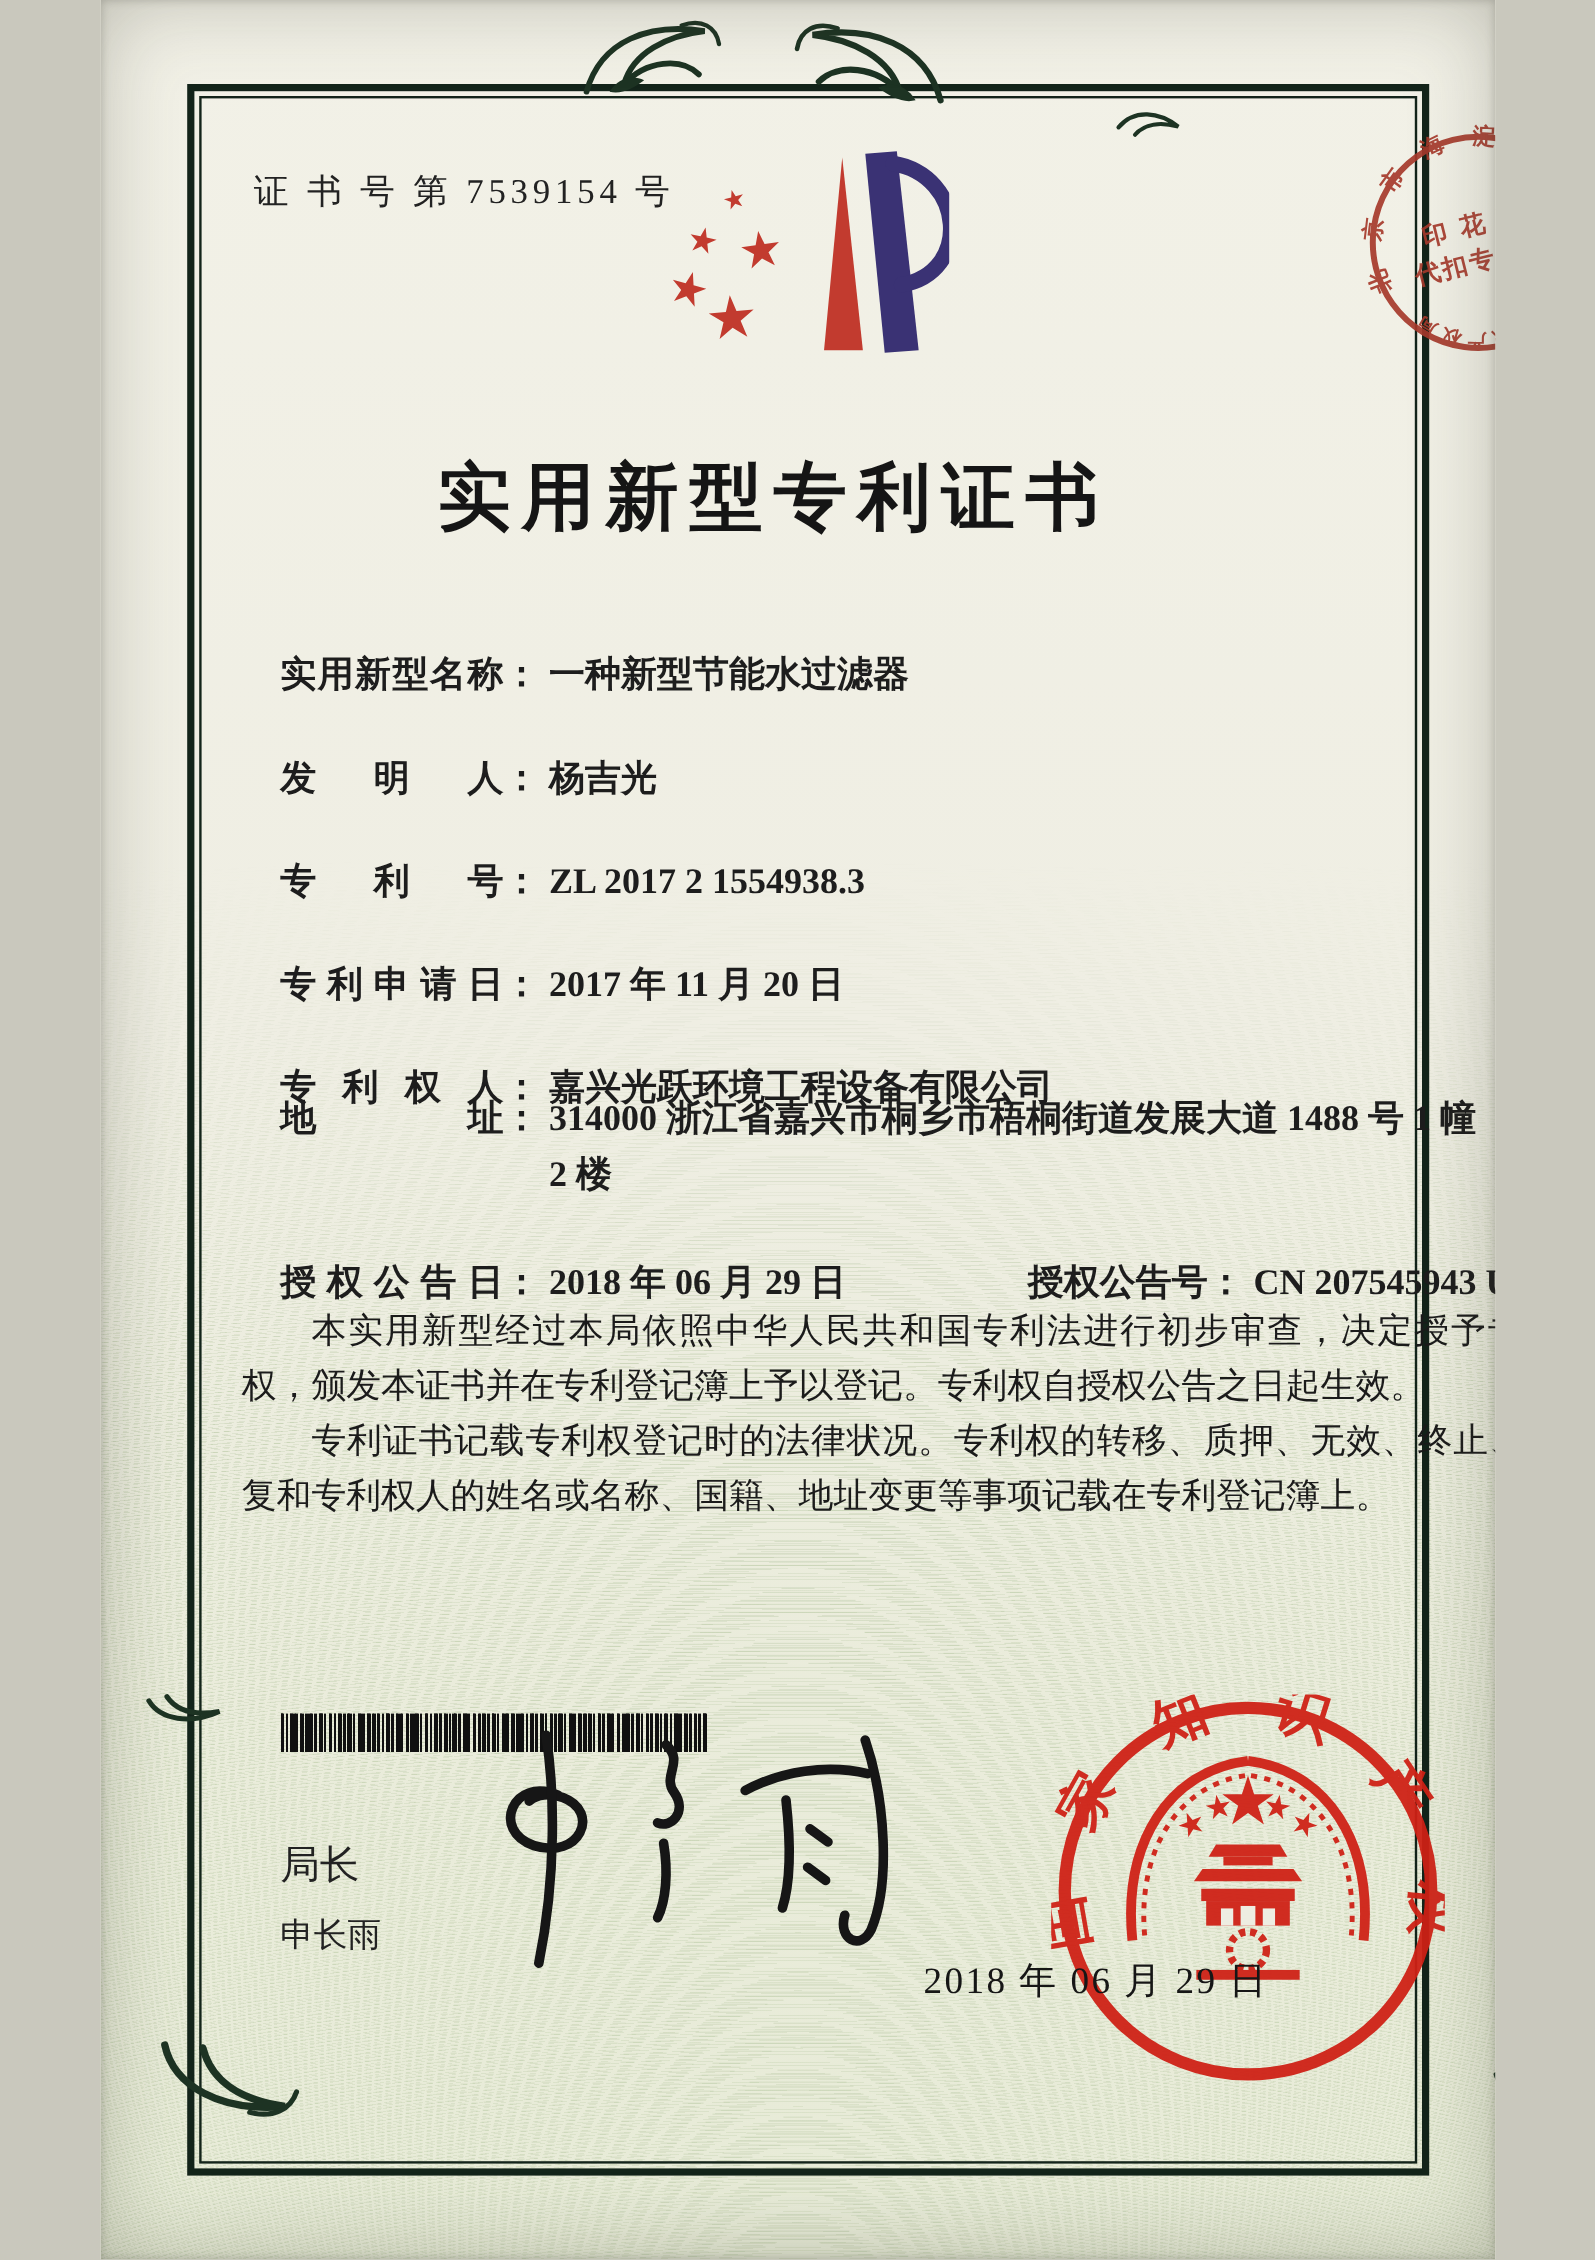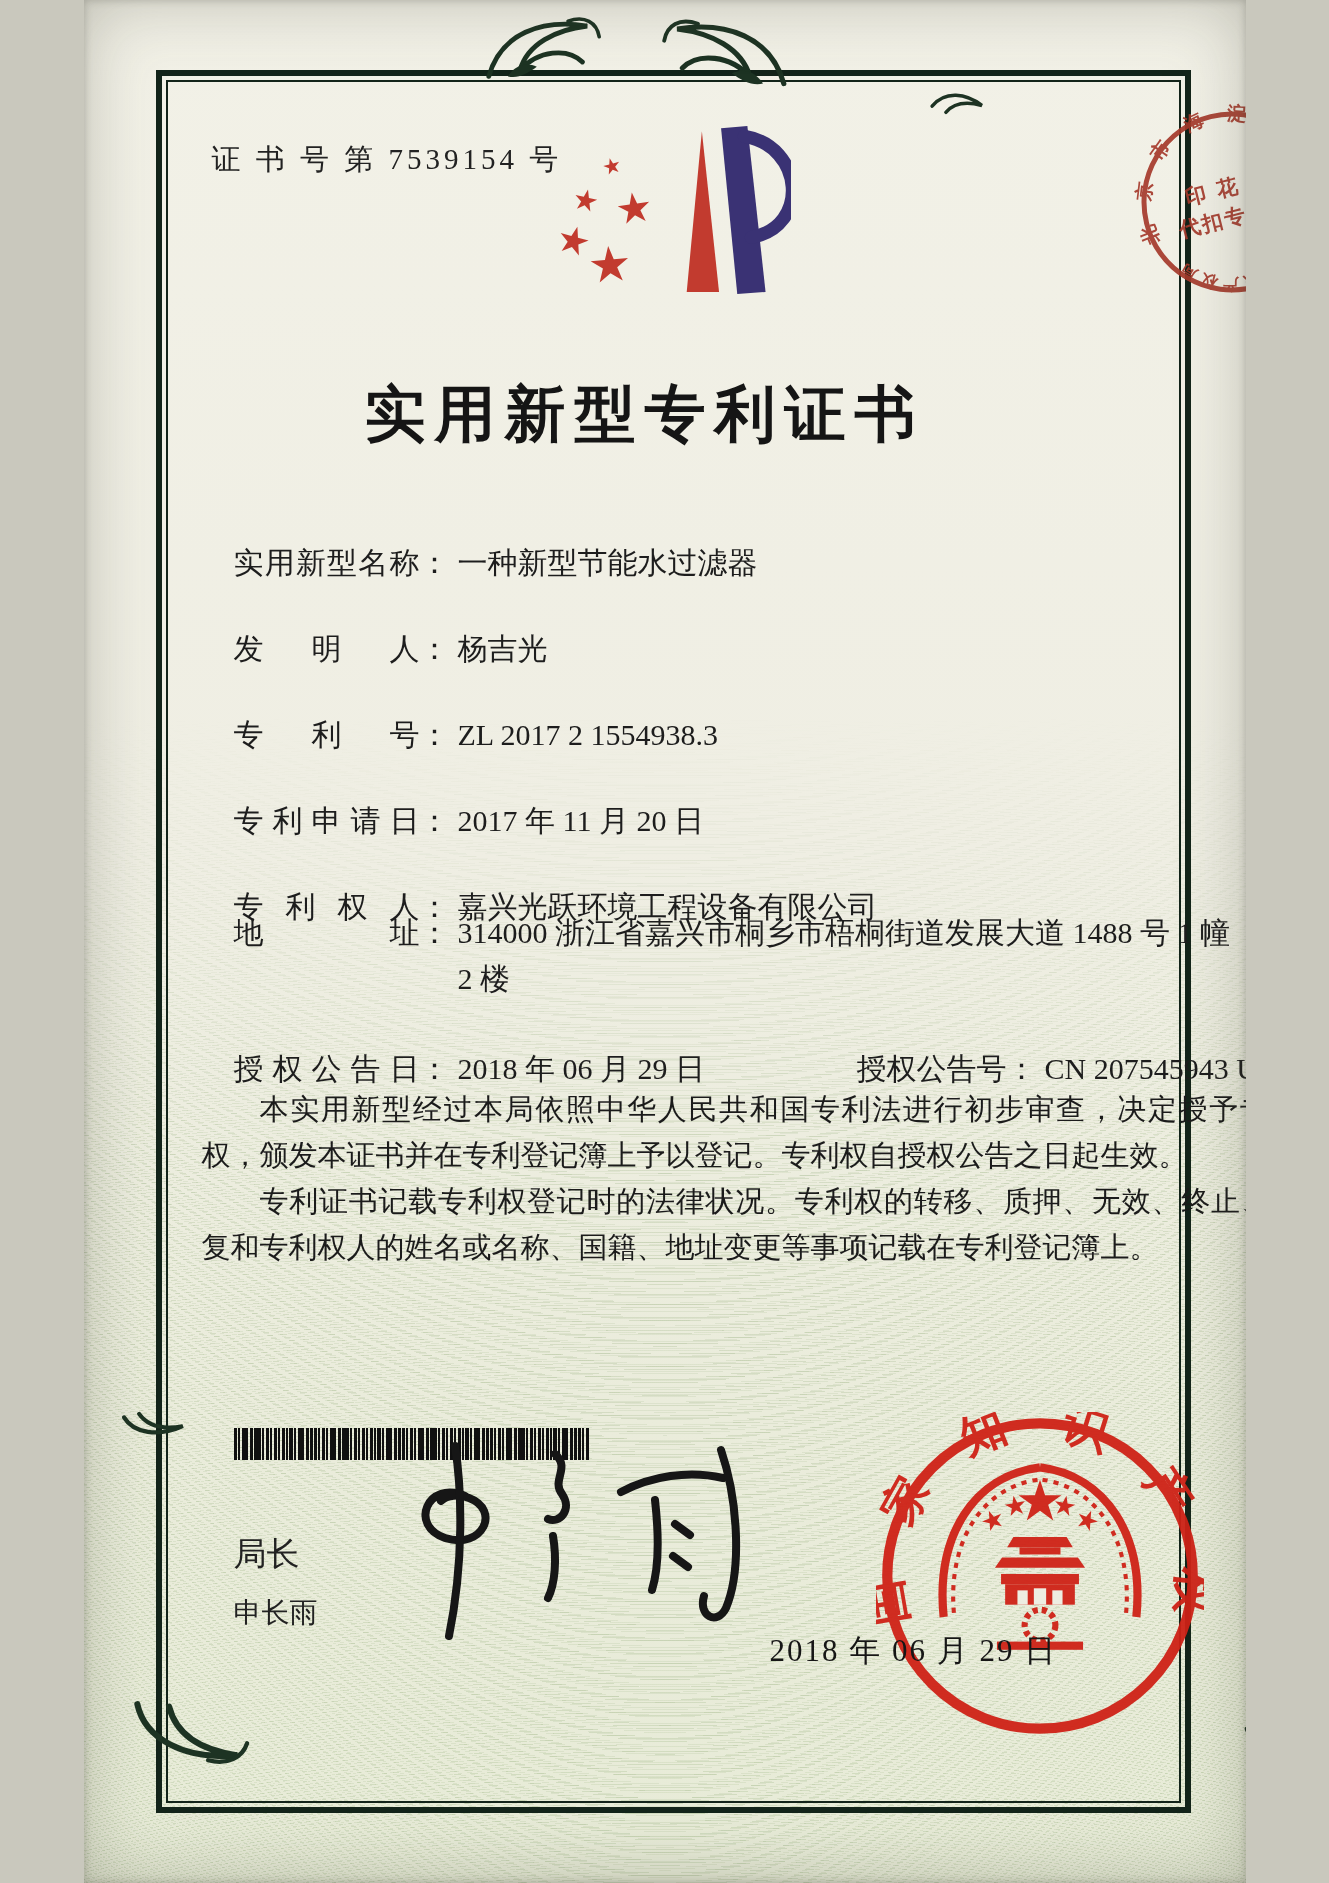--- a/index.html
+++ b/index.html
@@ -38,21 +38,21 @@
   .title{
     position:absolute;left:0;right:40px;top:342px;text-align:center;
     font-size:61px;font-weight:900;letter-spacing:9px;color:#151515;margin-top:32px;
   }
   .logo{position:absolute;left:462px;top:116px;width:245px;height:182px;}
   .tax-stamp{
     position:absolute;left:1048px;top:102px;width:200px;height:200px;
     transform:rotate(-14deg);opacity:.92;
   }
   .fields{position:absolute;left:150px;right:120px;top:0;}
-  .field-row{position:absolute;left:0;right:0;font-size:30px;font-weight:400;line-height:46px;white-space:nowrap;}
+  .field-row{position:absolute;left:0;right:0;font-size:30px;font-weight:700;line-height:46px;white-space:nowrap;}
   .f-label{display:inline-block;width:186px;text-align:justify;text-align-last:justify;vertical-align:top;}
   .f-colon{vertical-align:top;}
   .f-value{display:inline-block;margin-left:8px;vertical-align:top;white-space:pre-line;max-width:780px;}
   .row-name{top:540px;} .row-inventor{top:626px;} .row-patno{top:712px;}
   .row-appdate{top:798px;} .row-patentee{top:884px;} .row-address{top:910px;}
   .row-grant{top:1046px;}
   .grant-right{position:absolute;left:623px;top:0;}
   .paragraphs{
     position:absolute;left:118px;top:1086px;width:1098px;
     font-size:29px;line-height:46px;text-align:justify;color:#1b1b1b;

